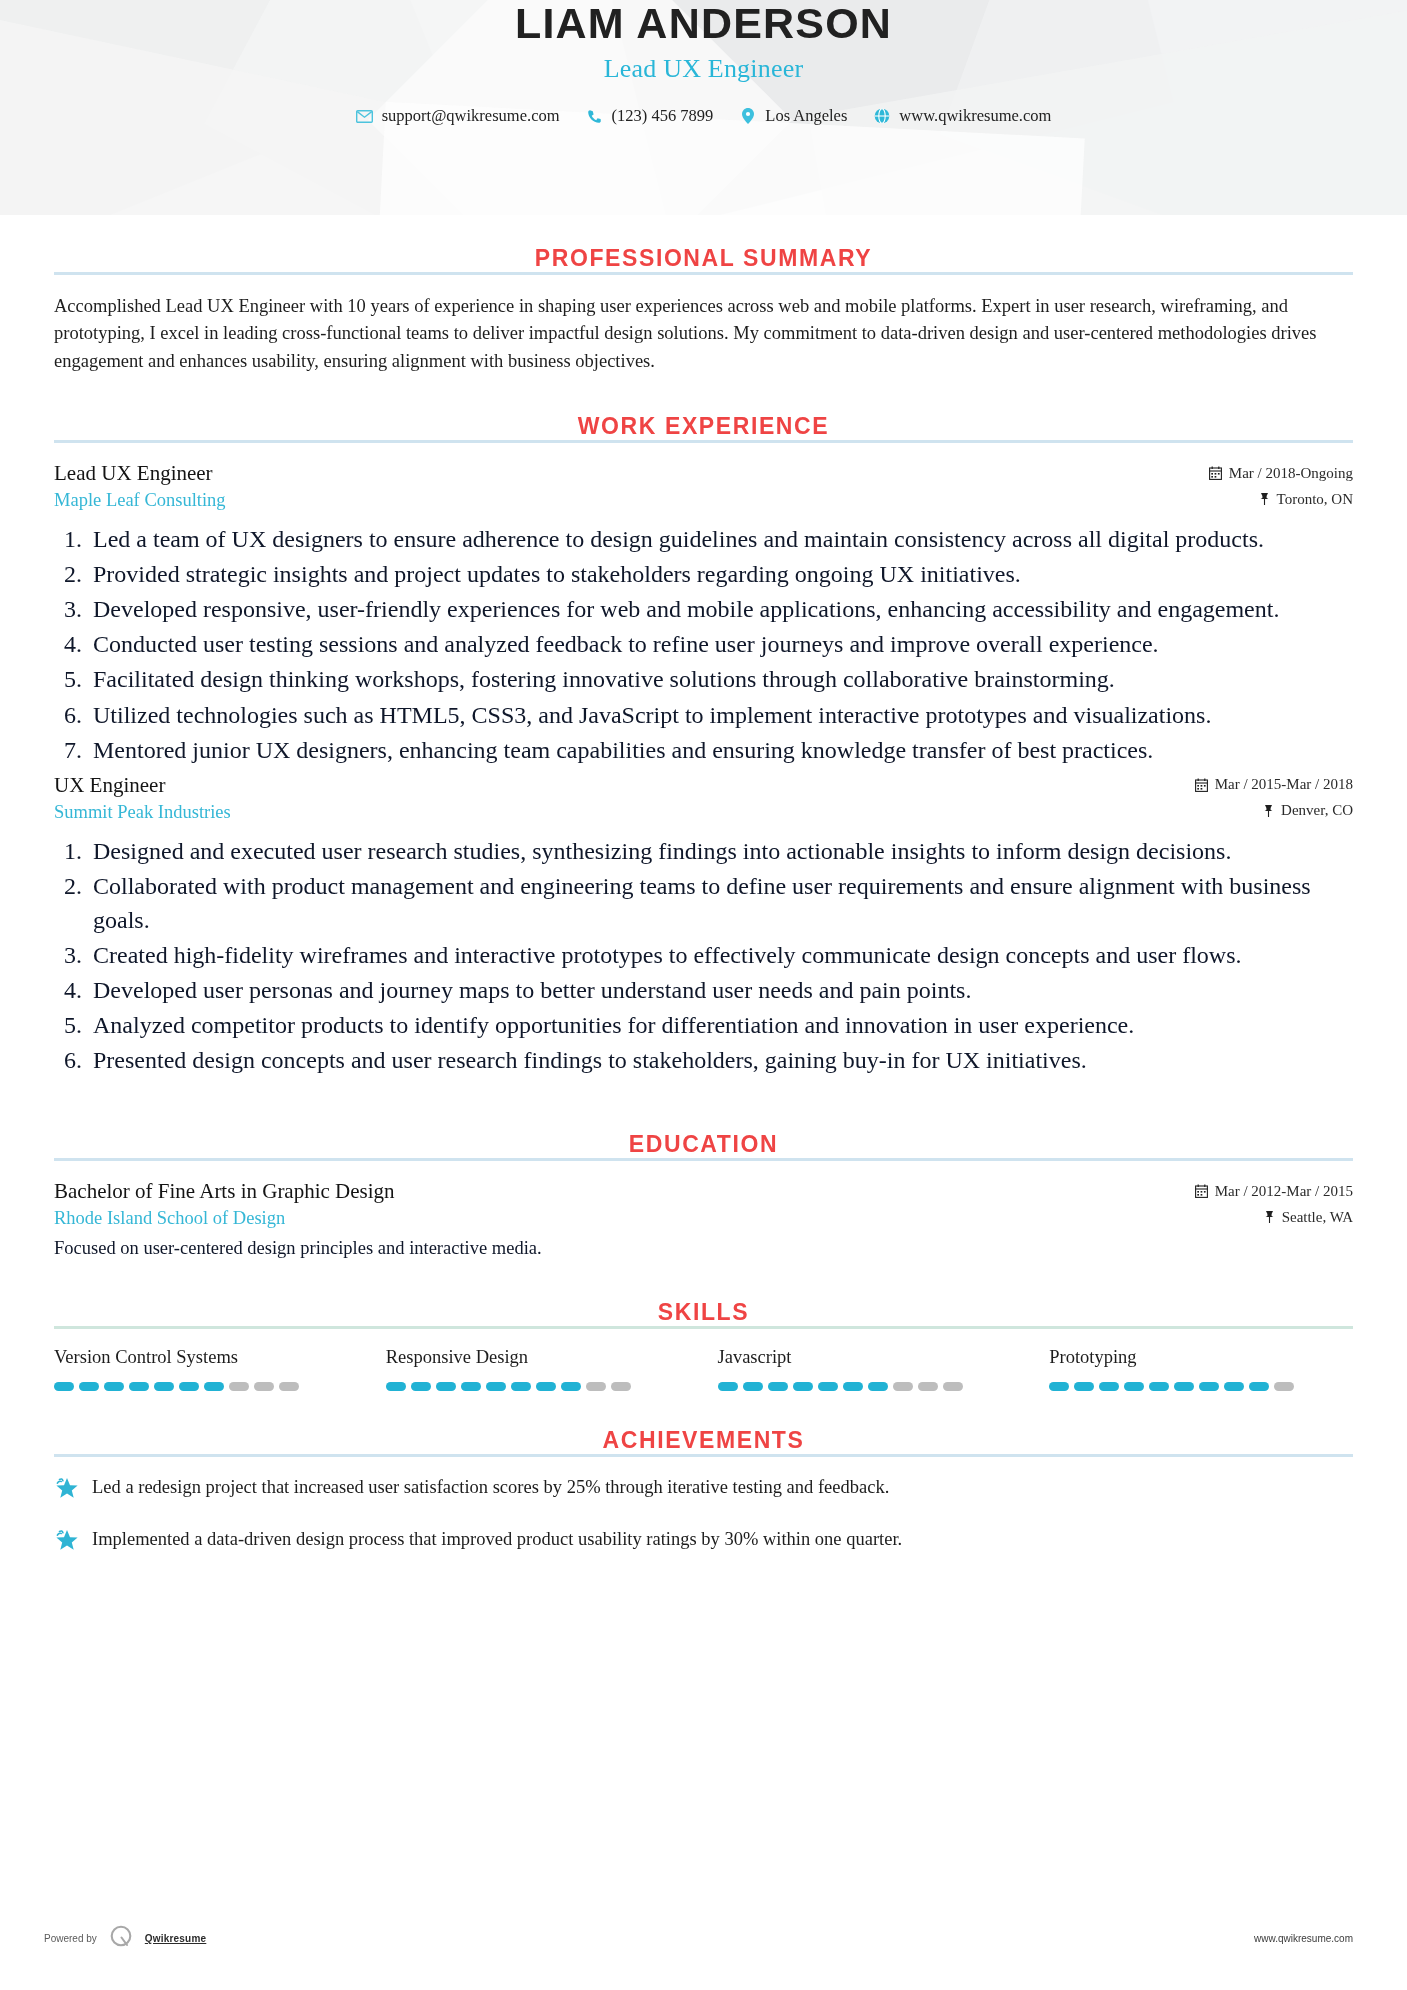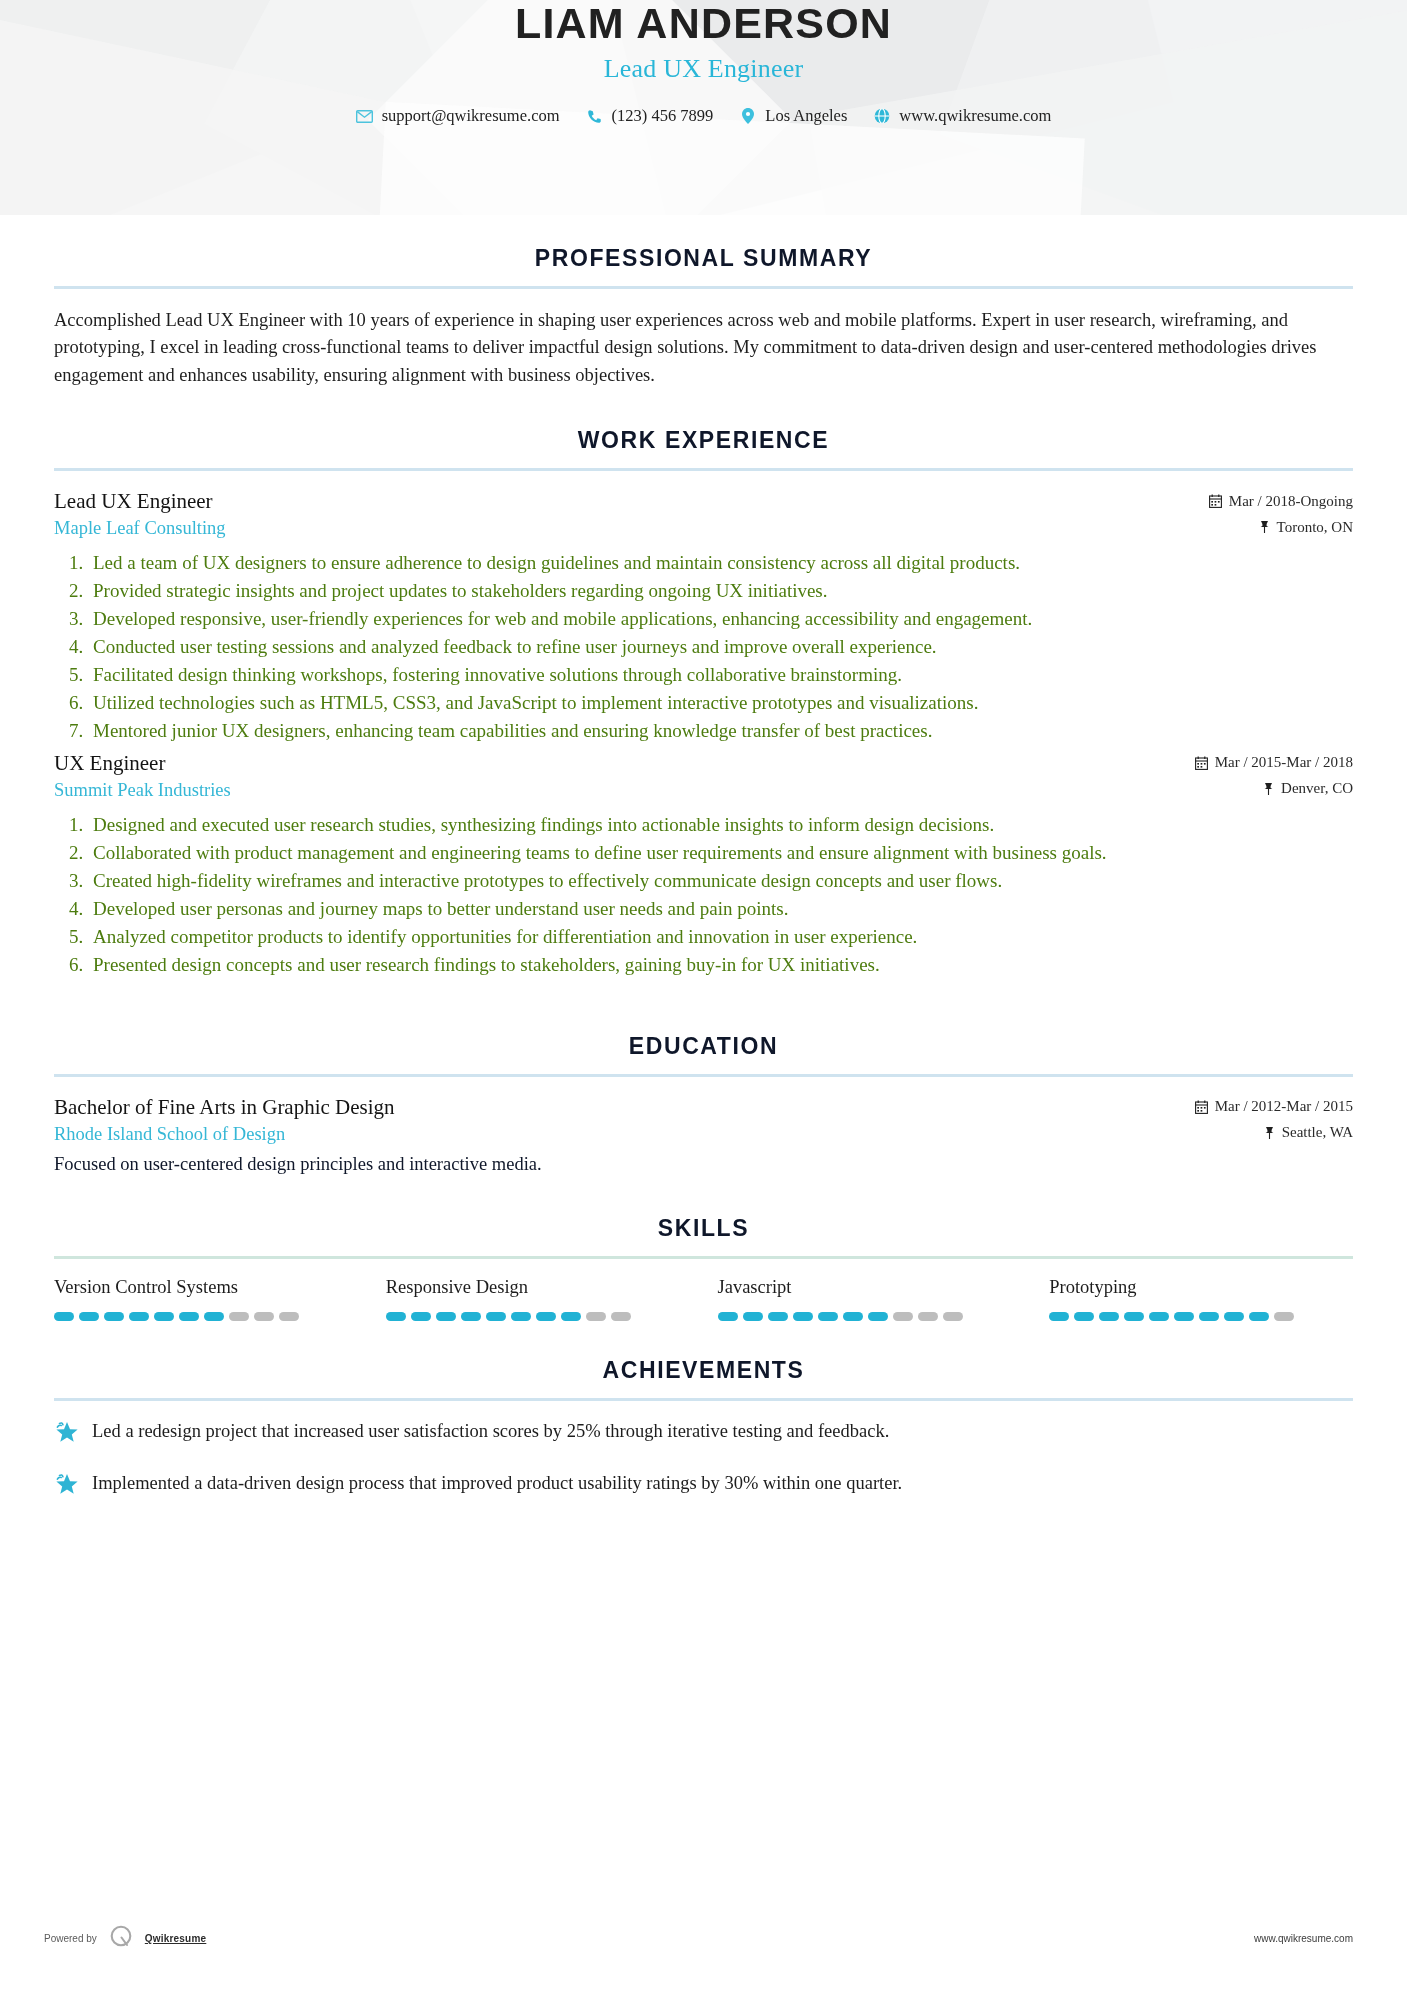--- a/index.html
+++ b/index.html
@@ -62,22 +62,21 @@
 
   
   .page { padding:0 54px; }
   .section { margin-top:30px; }
   .sec-title {
     font-family:"Liberation Sans", sans-serif;
     font-weight:bold;
     font-size:23px;
     letter-spacing:1.6px;
     text-align:center;
-    color:#0f172a;
-    padding-bottom:14px;
+    color:#ef4444;
   }
   .sec-rule {
     height:3px;
     background:#cfe3ef;
     width:100%;
     margin-bottom:18px;
   }
   .sec-rule.green { background:#cfe6dd; }
 
   .summary {
@@ -93,23 +92,23 @@
   .entry-row { display:flex; justify-content:space-between; align-items:baseline; }
   .entry-title { font-size:21px; color:#141414; }
   .entry-org { font-size:18.5px; color:#35b7d6; margin-top:4px; }
   .entry-meta { font-size:15px; color:#2a2a2a; white-space:nowrap; display:flex; align-items:center; justify-content:flex-end; }
   .entry-meta .micon { margin-right:7px; display:inline-flex; align-items:center; }
   .entry-desc { font-size:18.5px; margin-top:9px; color:#0f172a; }
 
   ol.bullets {
     margin:11px 0 0 0;
     padding-left:34px;
-    font-size:19px;
+    font-size:24px;
     line-height:1.42;
-    color:#4d7c0f;
+    color:#0f172a;
   }
   ol.bullets li { padding-left:5px; margin-bottom:1px; }
 
   
   .skills-grid {
     display:grid;
     grid-template-columns:repeat(4,1fr);
     column-gap:28px;
     margin-top:4px;
   }

